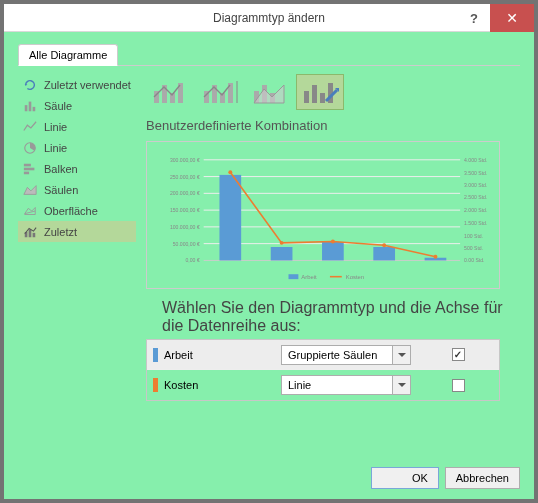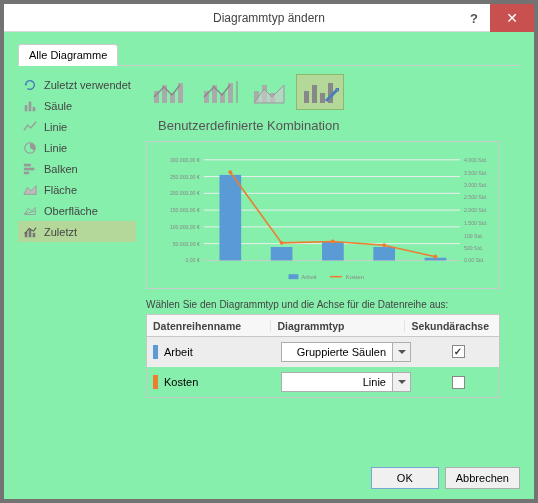--- a/index.html
+++ b/index.html
@@ -25,53 +25,53 @@
 .sidebar .item .ic { width: 16px; height: 16px; display: flex; align-items: center; justify-content: center; color: #888; }
 .sidebar .item .ic svg { width: 14px; height: 14px; }
 
 .main { flex: 1; }
 
 .thumbs { display: flex; gap: 2px; margin-bottom: 8px; }
 .thumb { width: 48px; height: 36px; border: 1px solid transparent; display: flex; align-items: center; justify-content: center; cursor: pointer; }
 .thumb.sel { background: #b4d89a; border-color: #8bb96b; }
 .thumb svg { width: 40px; height: 30px; }
 
-.subtitle { font-size: 13px; color: #555; margin: 4px 0 8px 12px; }
+.subtitle { font-size: 13px; color: #555; margin: 4px 0 8px 0; }
 
 .preview { width: 354px; height: 148px; border: 1px solid #ccc; padding: 4px 2px 2px 2px; position: relative; }
 
-.selector-label { font-size: 10px; color: #444; margin: 10px 0 4px 0; }
+.selector-label { font-size: 16px; color: #444; margin: 10px 0 4px 16px; }
 
 .series-table { border: 1px solid #c7c7c7; width: 354px; }
 .series-table .hdr { display: flex; background: #f7f7f7; border-bottom: 1px solid #c7c7c7; height: 22px; align-items: center; }
 .series-table .hdr div { padding: 0 6px; font-weight: bold; color: #444; font-size: 10.5px; }
 .series-table .hdr .c1 { width: 130px; border-right: 1px solid #e3e3e3; }
 .series-table .hdr .c2 { width: 140px; border-right: 1px solid #e3e3e3; }
 .series-table .hdr .c3 { flex: 1; text-align: right; padding-right: 10px; }
 
 .series-table .row { display: flex; height: 30px; align-items: center; border-bottom: 1px solid #eee; }
 .series-table .row.first { background: #ededed; }
 .series-table .row:last-child { border-bottom: none; }
 .series-table .row .c1 { width: 130px; padding: 0 6px; display: flex; align-items: center; gap: 6px; }
 .series-table .row .c2 { width: 140px; padding: 0 4px; }
 .series-table .row .c3 { flex: 1; display: flex; justify-content: center; }
 .swatch { width: 5px; height: 14px; display: inline-block; }
 .sw-blue { background: #5a9bd5; }
 .sw-orange { background: #ed7d31; }
 
 .dd { width: 130px; height: 20px; border: 1px solid #adadad; background: #fff; display: flex; align-items: center; position: relative; cursor: pointer; }
-.dd span { padding: 0 6px; flex: 1; text-align: right; }
+.dd span { padding: 0 6px; flex: 1; }
 .dd .car { width: 18px; height: 100%; border-left: 1px solid #adadad; display: flex; align-items: center; justify-content: center; background: #f0f0f0; }
 .dd .car::after { content: ""; border-left: 4px solid transparent; border-right: 4px solid transparent; border-top: 4px solid #555; }
 
 .cb { width: 13px; height: 13px; border: 1px solid #888; background: #fff; display: flex; align-items: center; justify-content: center; cursor: pointer; }
 .cb.chk::after { content: "✓"; font-size: 10px; color: #333; font-weight: bold; line-height: 1; }
 
 .footer { position: absolute; bottom: 10px; right: 14px; display: flex; gap: 6px; }
-.btn { min-width: 68px; height: 22px; border: 1px solid #adadad; background: #f0f0f0; display: flex; align-items: center; justify-content: center; cursor: pointer; padding: 4px 10px; }
+.btn { min-width: 68px; height: 22px; border: 1px solid #adadad; background: #f0f0f0; display: flex; align-items: center; justify-content: flex-end; cursor: pointer; padding: 4px 10px; }
 .btn.primary { border-color: #7aa7d8; }
 
 .chart-svg text { font-size: 5.2px; fill: #888; }
 .chart-svg .legend text { font-size: 6px; }
 </style>
 </head>
 <body>
 
 <div class="dialog">
 
@@ -137,21 +137,21 @@
               </svg>
             </span>
           <span>Balken</span>
         </div>
         <div class="item">
           <span class="ic">
               <svg viewBox="0 0 16 16">
                 <path d="M1 13 L5 5 L9 9 L15 3 L15 13 Z" fill="#bbb" stroke="#999"></path>
               </svg>
             </span>
-          <span>Fläche</span>
+          <span>Säulen</span>
         </div>
         <div class="item">
           <span class="ic">
               <svg viewBox="0 0 16 16">
                 <path d="M2 11 L6 5 L10 8 L14 4 L14 12 L2 12 Z" fill="none" stroke="#999"></path>
                 <path d="M2 11 L14 8" stroke="#999"></path>
               </svg>
             </span>
           <span>Oberfläche</span>
         </div>
@@ -267,25 +267,20 @@
               <text x="153" y="135">Arbeit</text>
               <line x1="182" y1="132.5" x2="194" y2="132.5" stroke="#ed7d31" stroke-width="1.6"></line>
               <text x="198" y="135">Kosten</text>
             </g>
           </svg>
         </div>
 
         <div class="selector-label">Wählen Sie den Diagrammtyp und die Achse für die Datenreihe aus:</div>
 
         <div class="series-table">
-          <div class="hdr">
-            <div class="c1">Datenreihenname</div>
-            <div class="c2">Diagrammtyp</div>
-            <div class="c3">Sekundärachse</div>
-          </div>
           <div class="row first">
             <div class="c1">
               <span class="swatch sw-blue"></span>
               <span>Arbeit</span>
             </div>
             <div class="c2">
               <div class="dd">
                 <span>Gruppierte Säulen</span>
                 <div class="car"></div>
               </div>

